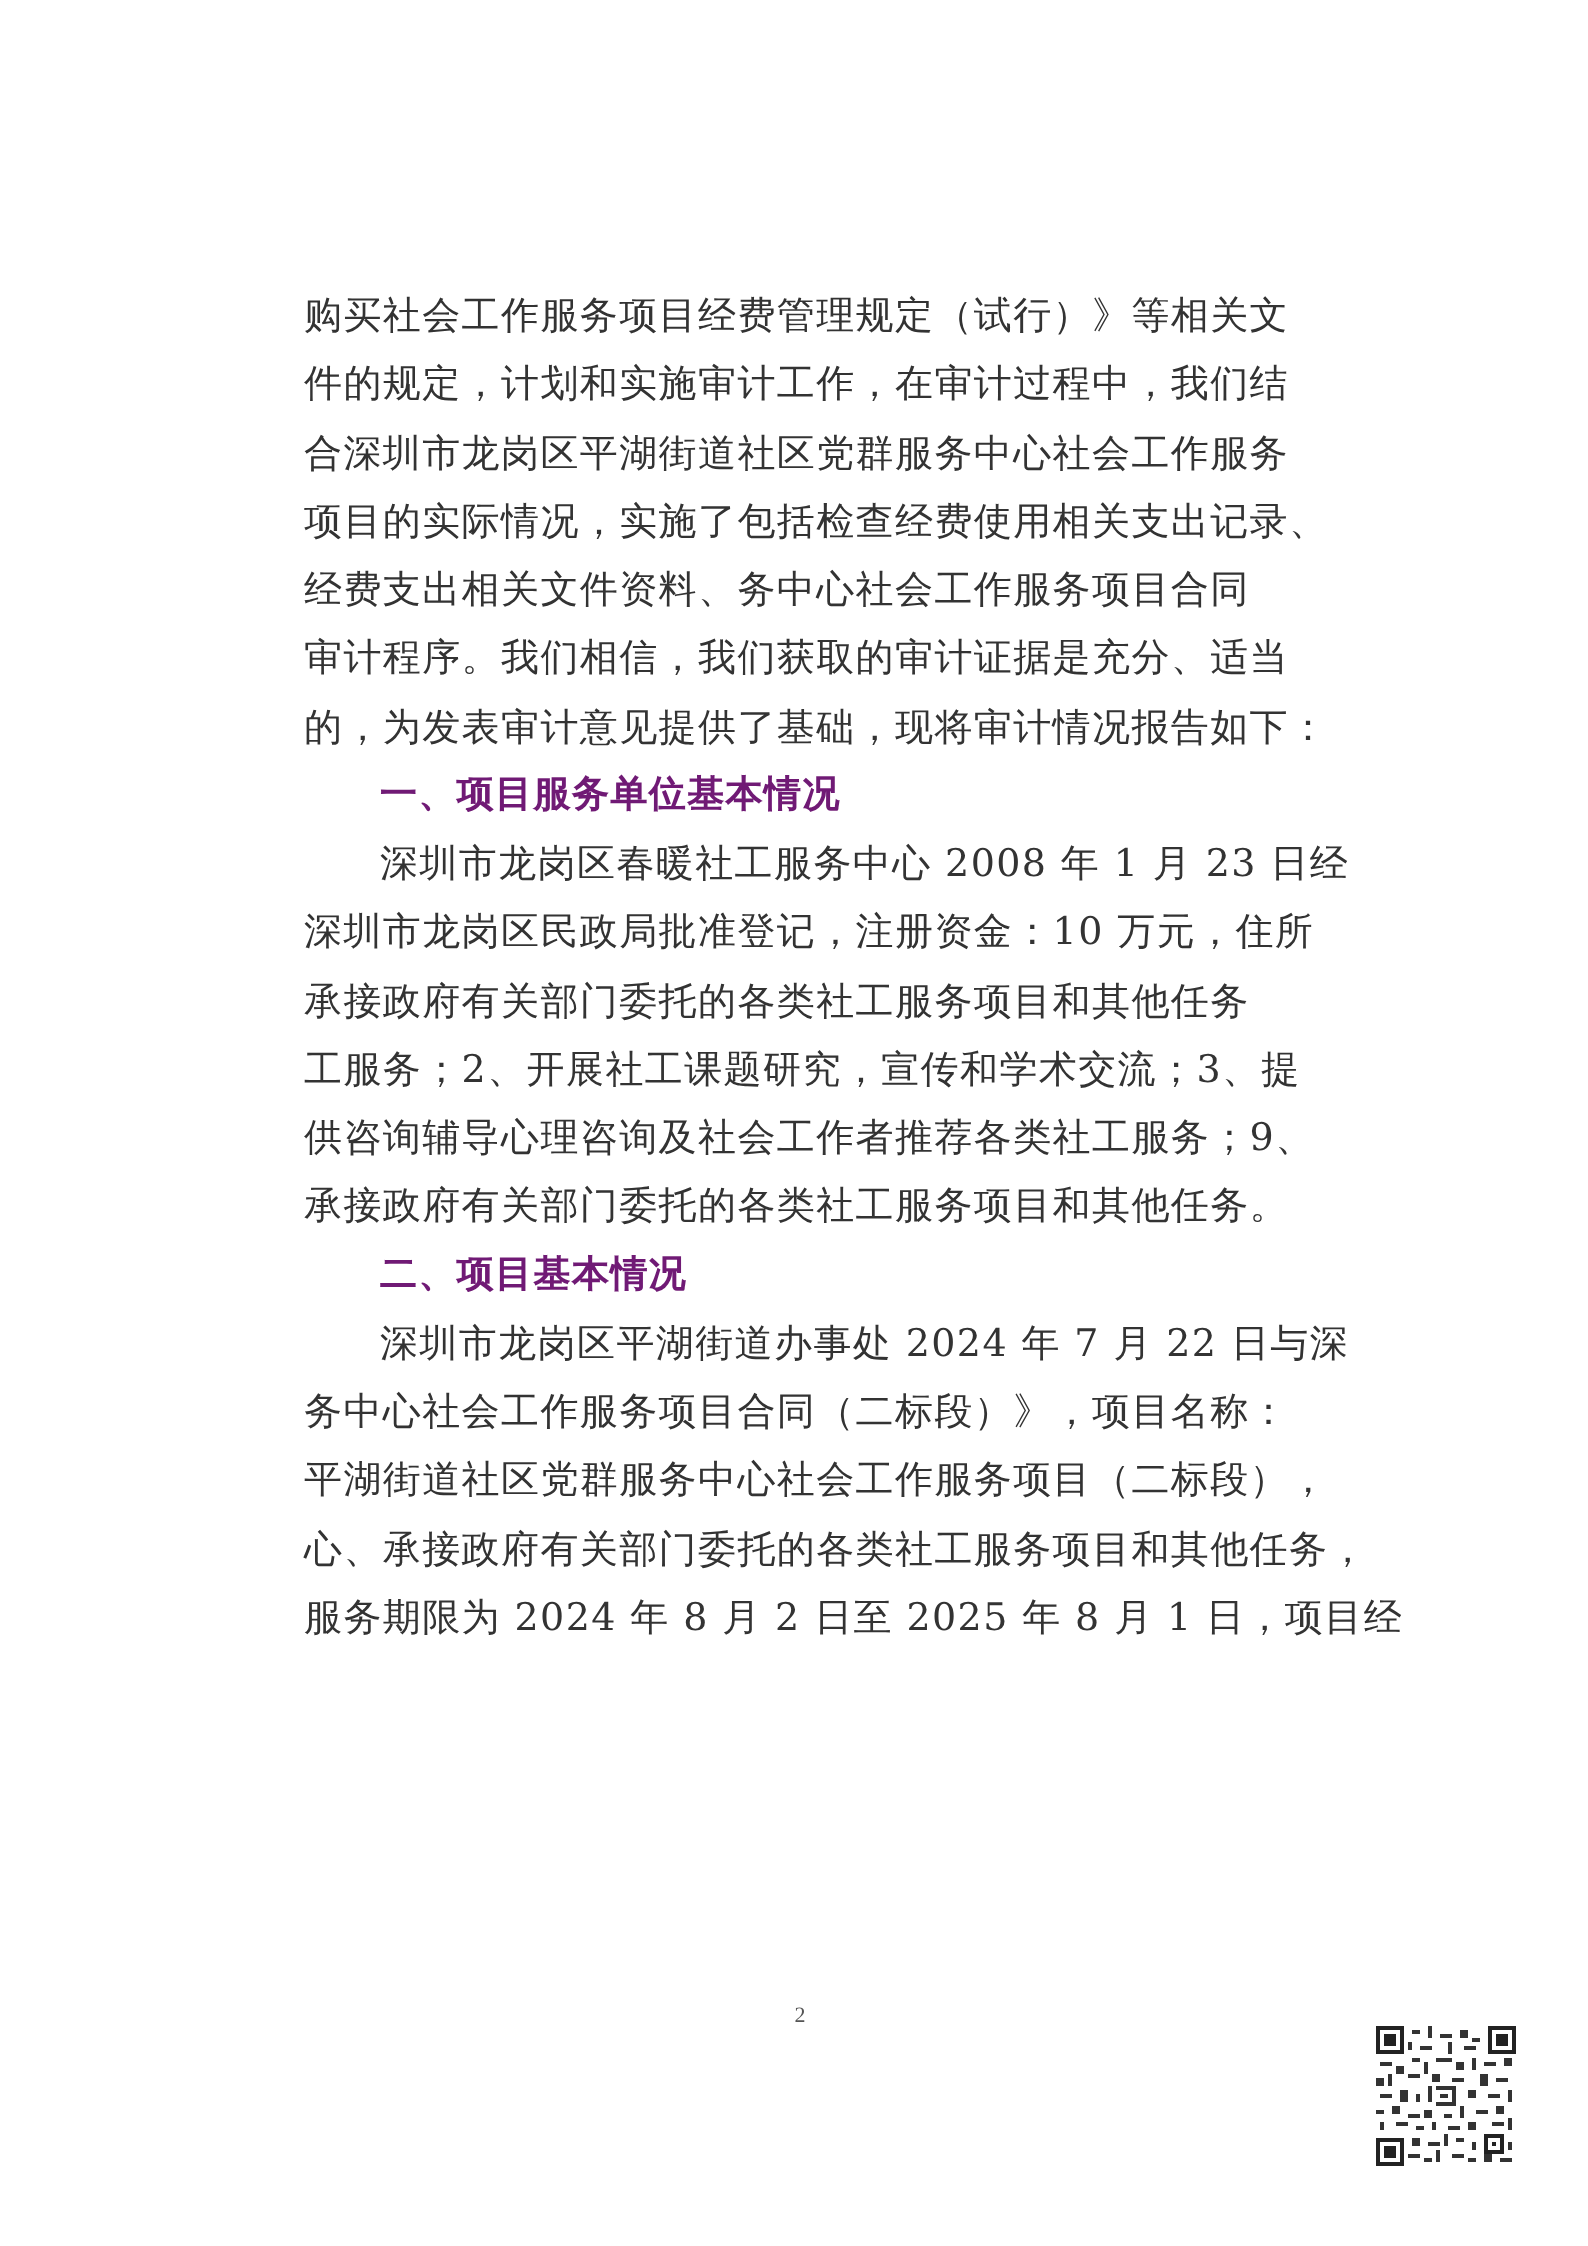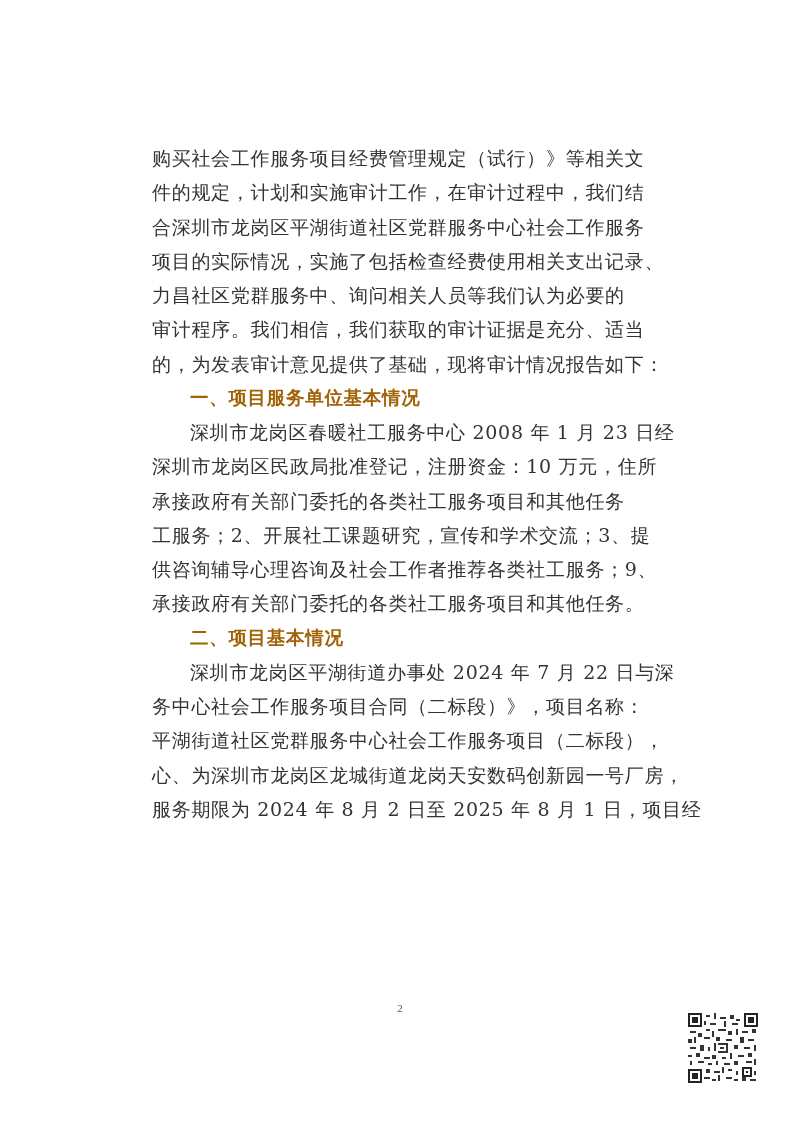--- a/index.html
+++ b/index.html
@@ -9,53 +9,53 @@
   }
   .page { position: absolute; left: 0; top: 0; width: 794px; height: 934px; }
   .body-text {
     position: absolute; left: 152px; top: 141px; width: 500px;
   }
   .line {
     height: 34.26px; line-height: 34.26px; font-size: 19px; white-space: nowrap;
     letter-spacing: 0.7px; color: #333;
   }
   .indent { padding-left: 38px; }
-  .heading { font-weight: bold; color: #a16207; font-family: "DejaVu Sans", "Liberation Sans", sans-serif; font-size: 18.5px; }
+  .heading { font-weight: bold; color: #701a75; font-family: "DejaVu Sans", "Liberation Sans", sans-serif; font-size: 18.5px; }
   .page-number {
     position: absolute; left: 390px; top: 1002px; width: 20px; text-align: center;
     font-size: 11px; color: #555; font-family: "Liberation Serif", serif;
   }
   .qr {
     position: absolute; left: 688px; top: 1013px; width: 70px; height: 70px;
   }
 </style>
 </head>
 <body>
 
 <div class="page">
   <div class="body-text">
     <div class="line">购买社会工作服务项目经费管理规定（试行）》等相关文</div>
     <div class="line">件的规定，计划和实施审计工作，在审计过程中，我们结</div>
     <div class="line">合深圳市龙岗区平湖街道社区党群服务中心社会工作服务</div>
     <div class="line">项目的实际情况，实施了包括检查经费使用相关支出记录、</div>
-    <div class="line">力昌社区党群服务中、询问相关人员等我们认为必要的</div>
+    <div class="line">经费支出相关文件资料、务中心社会工作服务项目合同</div>
     <div class="line">审计程序。我们相信，我们获取的审计证据是充分、适当</div>
     <div class="line">的，为发表审计意见提供了基础，现将审计情况报告如下：</div>
     <div class="line indent heading">一、项目服务单位基本情况</div>
     <div class="line indent">深圳市龙岗区春暖社工服务中心 2008 年 1 月 23 日经</div>
     <div class="line">深圳市龙岗区民政局批准登记，注册资金：10 万元，住所</div>
     <div class="line">承接政府有关部门委托的各类社工服务项目和其他任务</div>
     <div class="line">工服务；2、开展社工课题研究，宣传和学术交流；3、提</div>
     <div class="line">供咨询辅导心理咨询及社会工作者推荐各类社工服务；9、</div>
     <div class="line">承接政府有关部门委托的各类社工服务项目和其他任务。</div>
     <div class="line indent heading">二、项目基本情况</div>
     <div class="line indent">深圳市龙岗区平湖街道办事处 2024 年 7 月 22 日与深</div>
     <div class="line">务中心社会工作服务项目合同（二标段）》，项目名称：</div>
     <div class="line">平湖街道社区党群服务中心社会工作服务项目（二标段），</div>
-    <div class="line">心、为深圳市龙岗区龙城街道龙岗天安数码创新园一号厂房，</div>
+    <div class="line">心、承接政府有关部门委托的各类社工服务项目和其他任务，</div>
     <div class="line">服务期限为 2024 年 8 月 2 日至 2025 年 8 月 1 日，项目经</div>
   </div>
 
   <div class="page-number">2</div>
 
   <div class="qr">
     <svg width="70" height="70" viewBox="0 0 35 35" shape-rendering="crispEdges">
       <rect x="0" y="0" width="35" height="35" fill="#fff"></rect>
 
       <g fill="#222">

